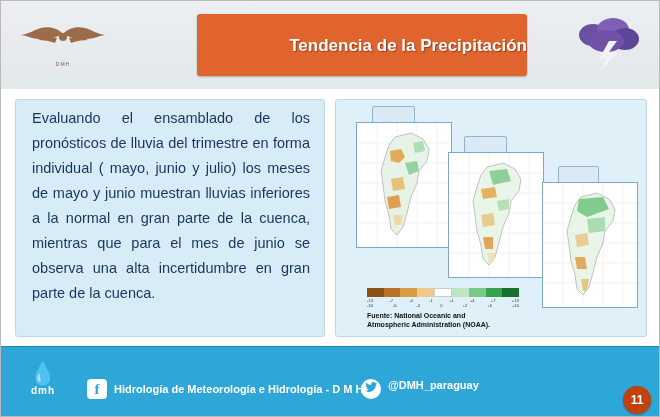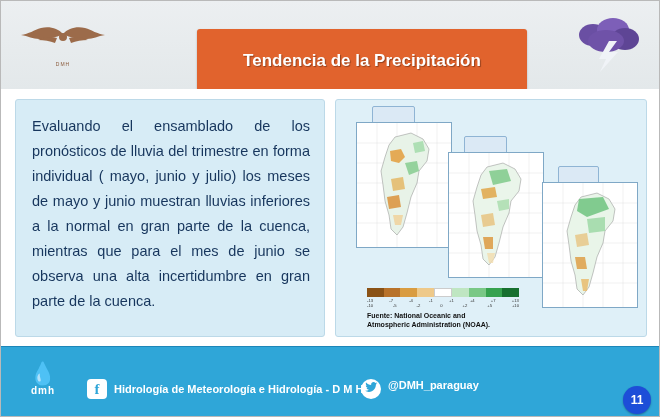--- a/index.html
+++ b/index.html
@@ -22,44 +22,44 @@
     position:absolute; left:0; top:0; width:660px; height:88px;
     background: linear-gradient(180deg,#eceff1 0%, #e3e8ea 100%);
   }
   .left-wing {
     position:absolute; left:14px; top:14px; width:96px; height:60px;
     display:flex; flex-direction:column; align-items:center; justify-content:center;
     color:#8a5a3b;
   }
   .wing-text { font-size:5px; color:#8a5a3b; letter-spacing:1px; margin-top:3px;}
   .title-box {
-    position:absolute; left:196px; top:28px; width:330px; height:62px;
+    position:absolute; left:196px; top:13px; width:330px; height:62px;
     background:#e1632d; border-radius:3px;
-    display:flex; flex-direction:column; align-items:center; justify-content:center;
+    display:flex; flex-direction:column; align-items:flex-end; justify-content:center;
     box-shadow:0 1px 2px rgba(0,0,0,.25);
   }
   .title-box .line {
     color:#ffffff; font-weight:bold; font-size:17px; line-height:21px;
     text-shadow: 1px 1px 1px rgba(0,0,0,.35);
     text-align:center;
   }
   .storm {
     position:absolute; right:16px; top:14px; width:70px; height:58px;
   }
   
   .main {
     position:absolute; left:0; top:88px; width:660px; height:258px;
     background:#ffffff;
   }
   .text-panel {
     position:absolute; left:14px; top:10px; width:310px; height:238px;
     background:#d7ecf6;
     border:1px solid #bcd9e8;
     border-radius:3px;
-    padding:14px 14px 10px 16px;
+    padding:6px 14px 10px 16px;
   }
   .text-panel p {
     margin:0;
     color:#17365d;
     font-size:14.5px;
     line-height:25px;
     text-align:justify;
     font-family:"Liberation Sans", sans-serif;
   }
   .map-panel {
@@ -127,21 +127,21 @@
     width:20px; height:20px; border-radius:10px; background:#ffffff;
     text-align:center; line-height:20px; font-size:12px; color:#2fa6d8;
   }
   .tw-text { color:#ffffff; font-size:11px; font-weight:bold; }
   .dept {
     position:absolute; right:46px; top:24px; width:190px;
     color:#ffffff; font-size:11px; font-weight:bold; text-align:center; line-height:17px;
   }
   .page-badge {
     position:absolute; right:10px; bottom:4px;
-    width:28px; height:28px; border-radius:14px; background:#1d4ed8;
+    width:28px; height:28px; border-radius:14px; background:#c2410c;
     color:#ffffff; font-size:12px; font-weight:bold;
     display:flex; align-items:center; justify-content:center;
     box-shadow:0 1px 2px rgba(0,0,0,.3);
   }
   .divider-line {
     position:absolute; left:0; top:345px; width:660px; height:2px; background:#1d86b8;
   }
 </style>
 </head>
 <body>

